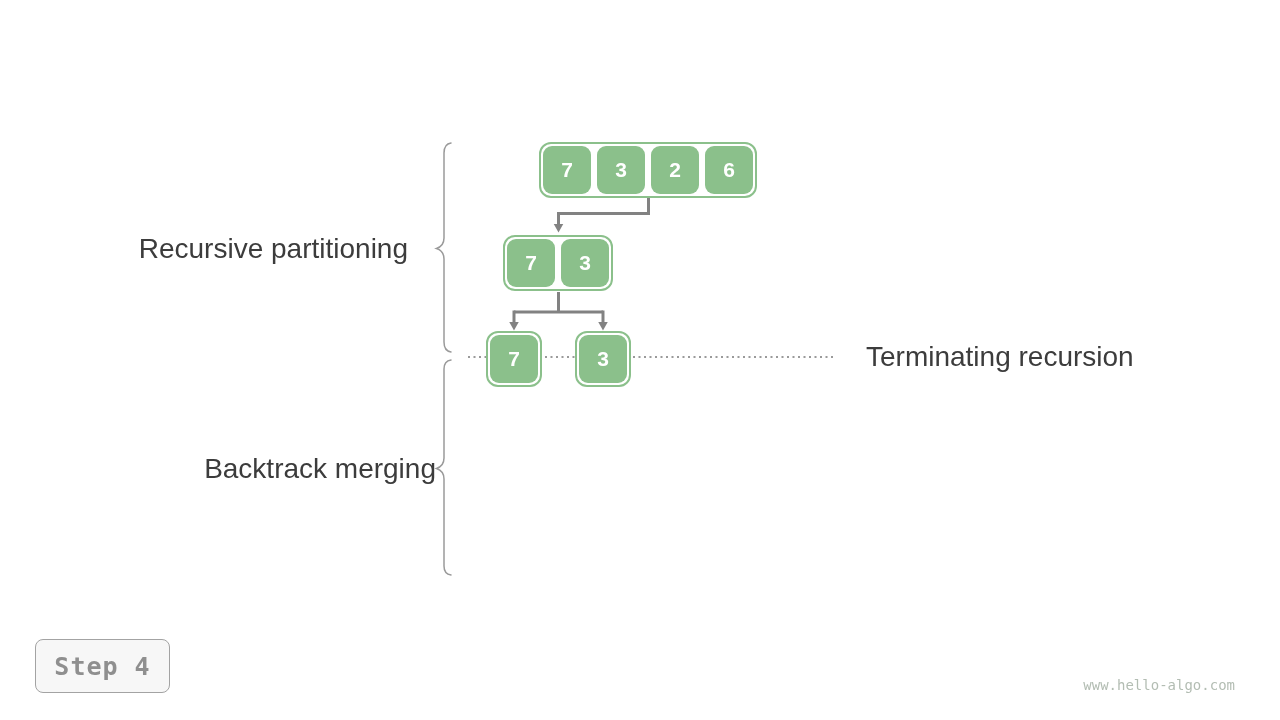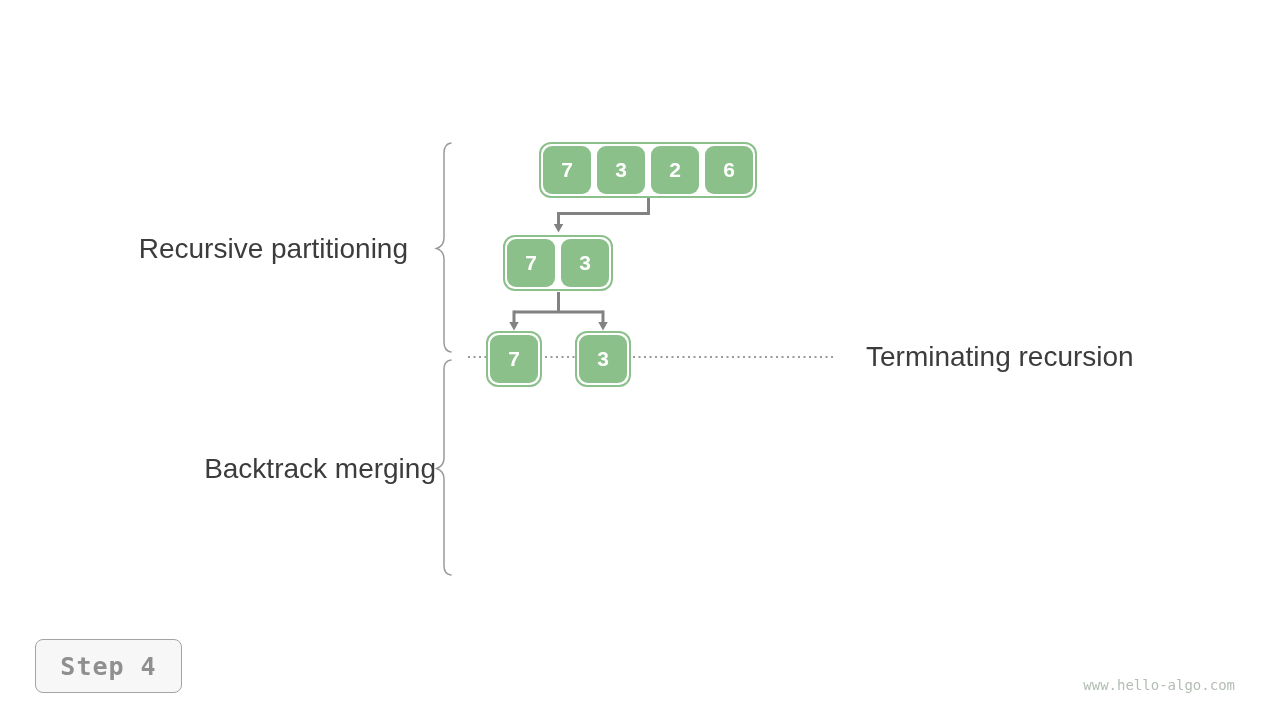--- a/index.html
+++ b/index.html
@@ -67,21 +67,21 @@
   }
   #label-recursive-partitioning { right: 872px; top: 249px; }
   #label-backtrack-merging      { right: 844px; top: 469px; }
   #label-terminating-recursion  { left: 858px;  top: 357px; margin-left: 8px; }
 
   
   .step-badge {
     position: absolute;
     z-index: 1;
     left: 35px; top: 639px;
-    width: 147px; height: 54px;
+    width: 135px; height: 54px;
     background: var(--badge-bg);
     border: 1.4px solid var(--badge-border);
     border-radius: 8px;
     display: flex;
     align-items: center;
     justify-content: center;
     color: var(--badge-text);
     font-family: "DejaVu Sans Mono", monospace;
     font-size: 25px;
     font-weight: 700;

